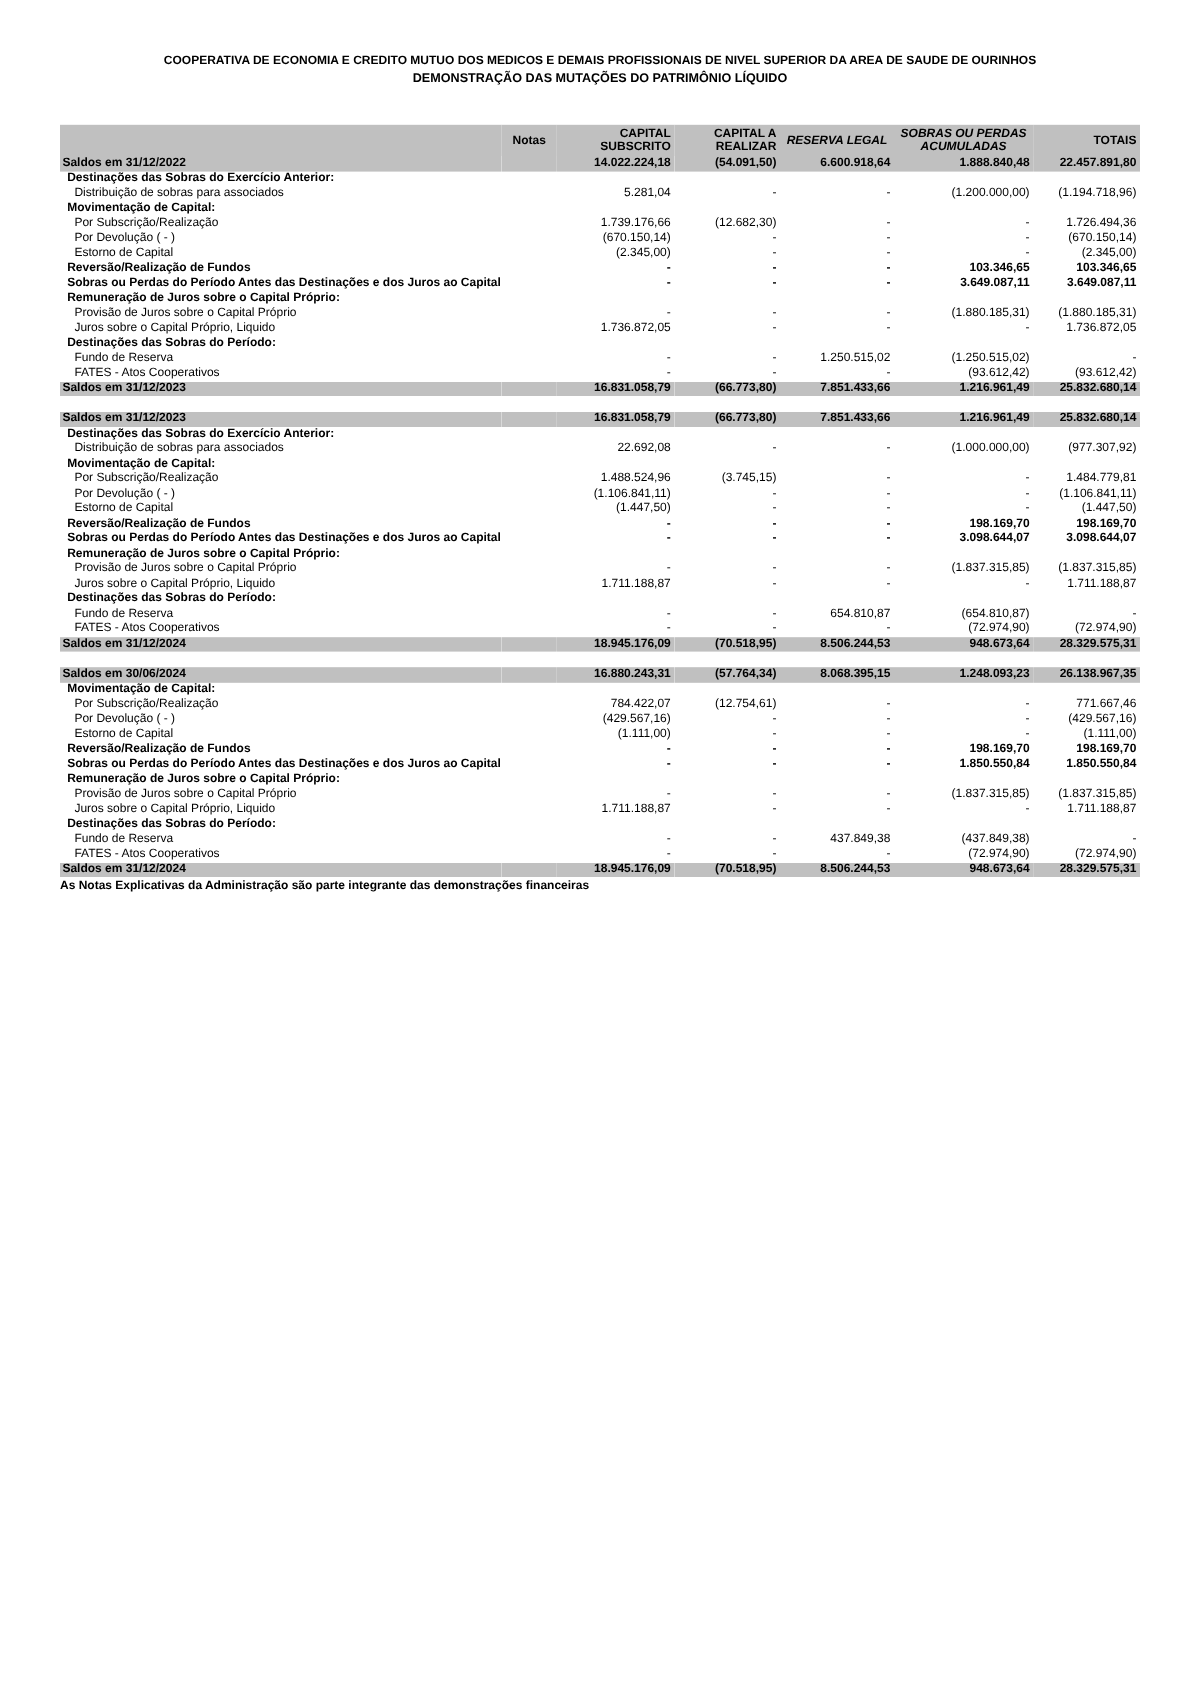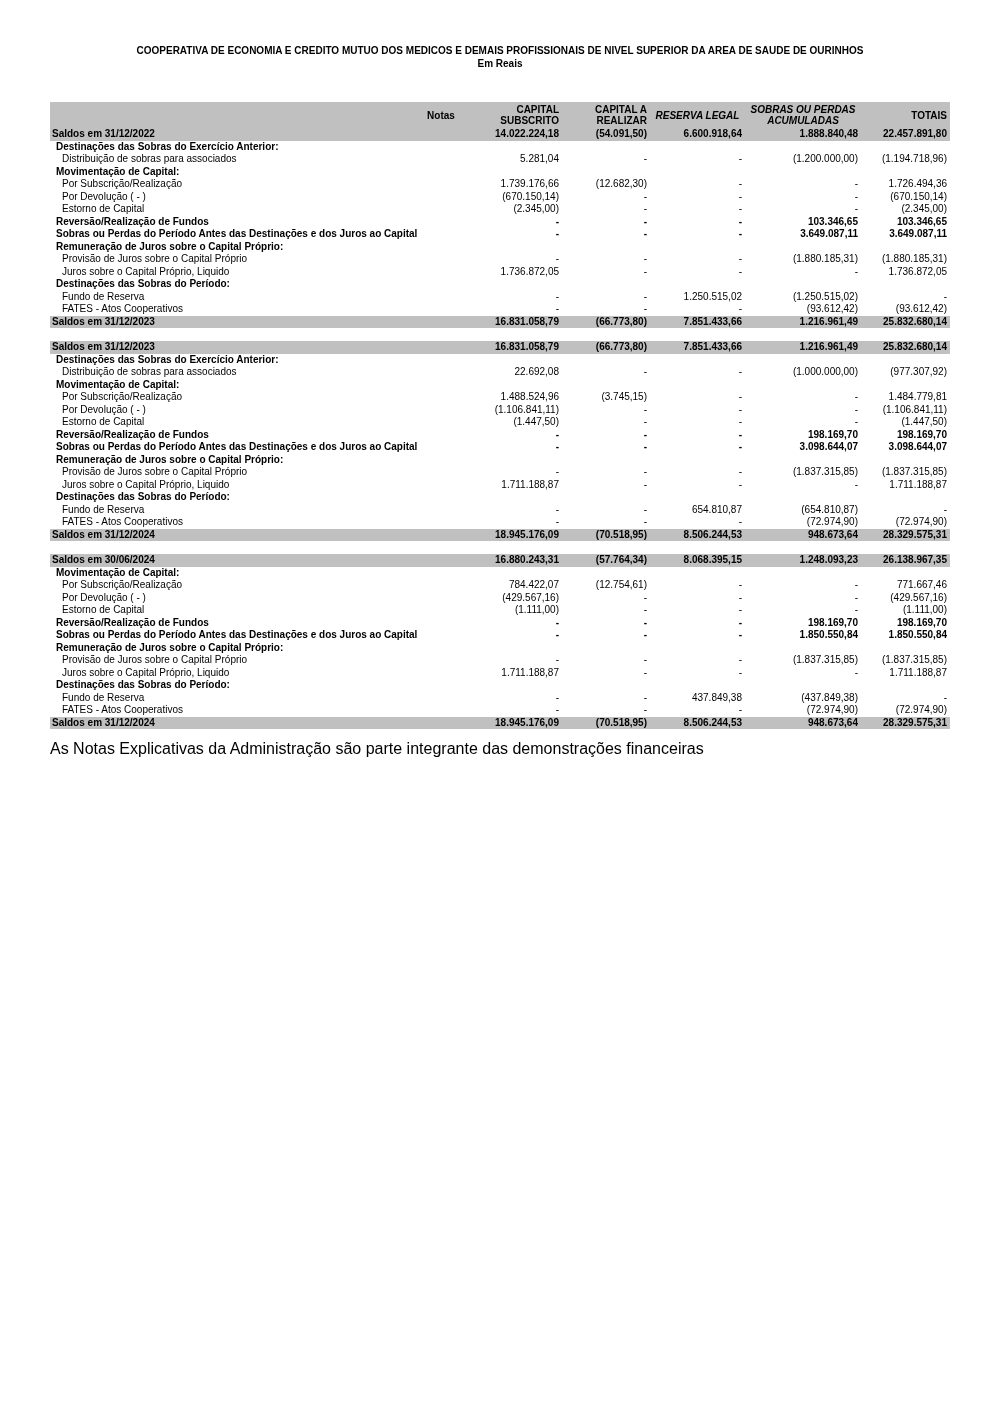--- a/index.html
+++ b/index.html
@@ -60,33 +60,34 @@
   table.equity td.num   { text-align: right; }
 
   tr.balance td { background: #c0c0c0; font-weight: bold; margin-left: 33px; }
   tr.section td.label { font-weight: bold; padding-left: 6px; }
   tr.bolditem td { font-weight: bold; }
   tr.bolditem td.label { padding-left: 6px; }
   tr.item td.label { padding-left: 12px; }
   tr.spacer td { height: 13px; padding: 0; }
 
   .footer-note {
-    margin-top: 14px;
-    font-size: 16px;
+    margin-top: 2px;
+    font-size: 10px;
     line-height: 12px;
+    font-weight: bold;
   }
 </style>
 </head>
 <body>
 
 <div class="page">
 
   <div class="doc-header">
     <div class="h-line">COOPERATIVA DE ECONOMIA E CREDITO MUTUO DOS MEDICOS E DEMAIS PROFISSIONAIS DE NIVEL SUPERIOR DA AREA DE SAUDE DE OURINHOS</div>
-    <div class="h-line h-sub">Em Reais</div>
+    <div class="h-line h-title">DEMONSTRAÇÃO DAS MUTAÇÕES DO PATRIMÔNIO LÍQUIDO</div>
   </div>
 
   <table class="equity">
     <colgroup>
       <col class="c-label">
       <col class="c-notas">
       <col class="c-cs">
       <col class="c-car">
       <col class="c-rl">
       <col class="c-sobras">

